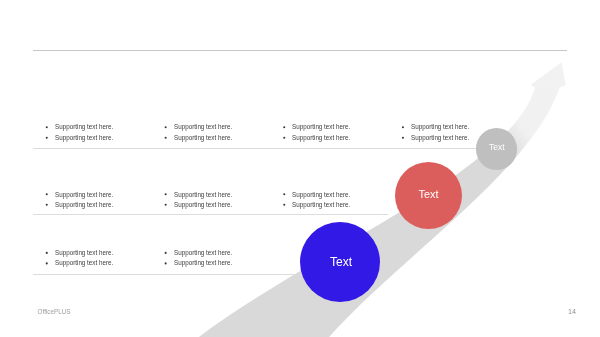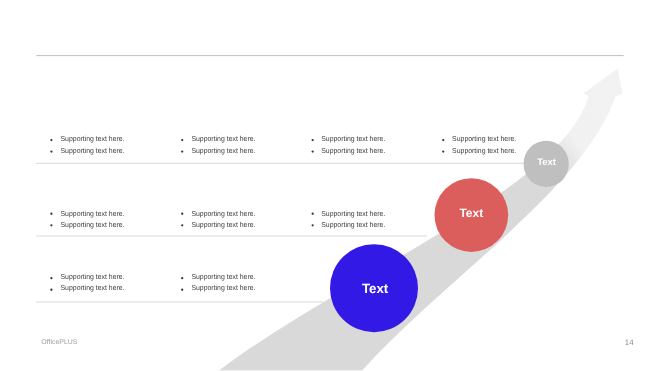--- a/index.html
+++ b/index.html
@@ -4,21 +4,21 @@
 <style>
   html,body{margin:0;padding:0;}
   body{width:600px;height:337px;background:#fff;overflow:hidden;
        font-family:"Liberation Sans",sans-serif;position:relative;}
   #slide{position:absolute;left:0;top:0;width:600px;height:337px;background:#fff;}
   .hrule{position:absolute;background:#d0d0d0;height:1px;}
   .topline{left:33px;top:50px;width:534px;height:1px;background:#c6c6c6;}
   .rowrule{left:33px;height:1px;background:#dcdcdc;}
   .bitem{position:absolute;white-space:nowrap;font-size:6.6px;color:#3d3d3d;line-height:1;transform:scaleX(0.952);transform-origin:0 0;}
   .circ{position:absolute;border-radius:50%;display:flex;align-items:center;justify-content:center;
-        color:#fff;font-weight:bold;}
+        color:#fff;font-weight:normal;}
   #c-blue{left:300.3px;top:221.6px;width:80px;height:80.2px;background:#3319e6;font-size:12.1px;}
   #c-blue span{position:relative;top:0.4px;left:0.7px;}
   #c-red{left:394.8px;top:161.9px;width:67.3px;height:67.3px;background:#dc5e5c;font-size:10.9px;}
   #c-red span{position:relative;top:-1.2px;}
   #c-gray{left:476.2px;top:128.3px;width:41.3px;height:41.3px;background:#bfbfbf;font-size:8.6px;}
   #c-gray span{position:relative;top:-2.0px;}
   #brand{position:absolute;left:37.6px;top:307.6px;font-size:6.3px;color:#9d9d9d;letter-spacing:0px;}
   #pagenum{position:absolute;left:555px;top:307.3px;font-size:7.2px;color:#8f8f8f;margin-left:13px;}
   svg#arrow{position:absolute;left:0;top:0;width:600px;height:337px;}
   svg#dots{position:absolute;left:0;top:0;width:600px;height:337px;}

